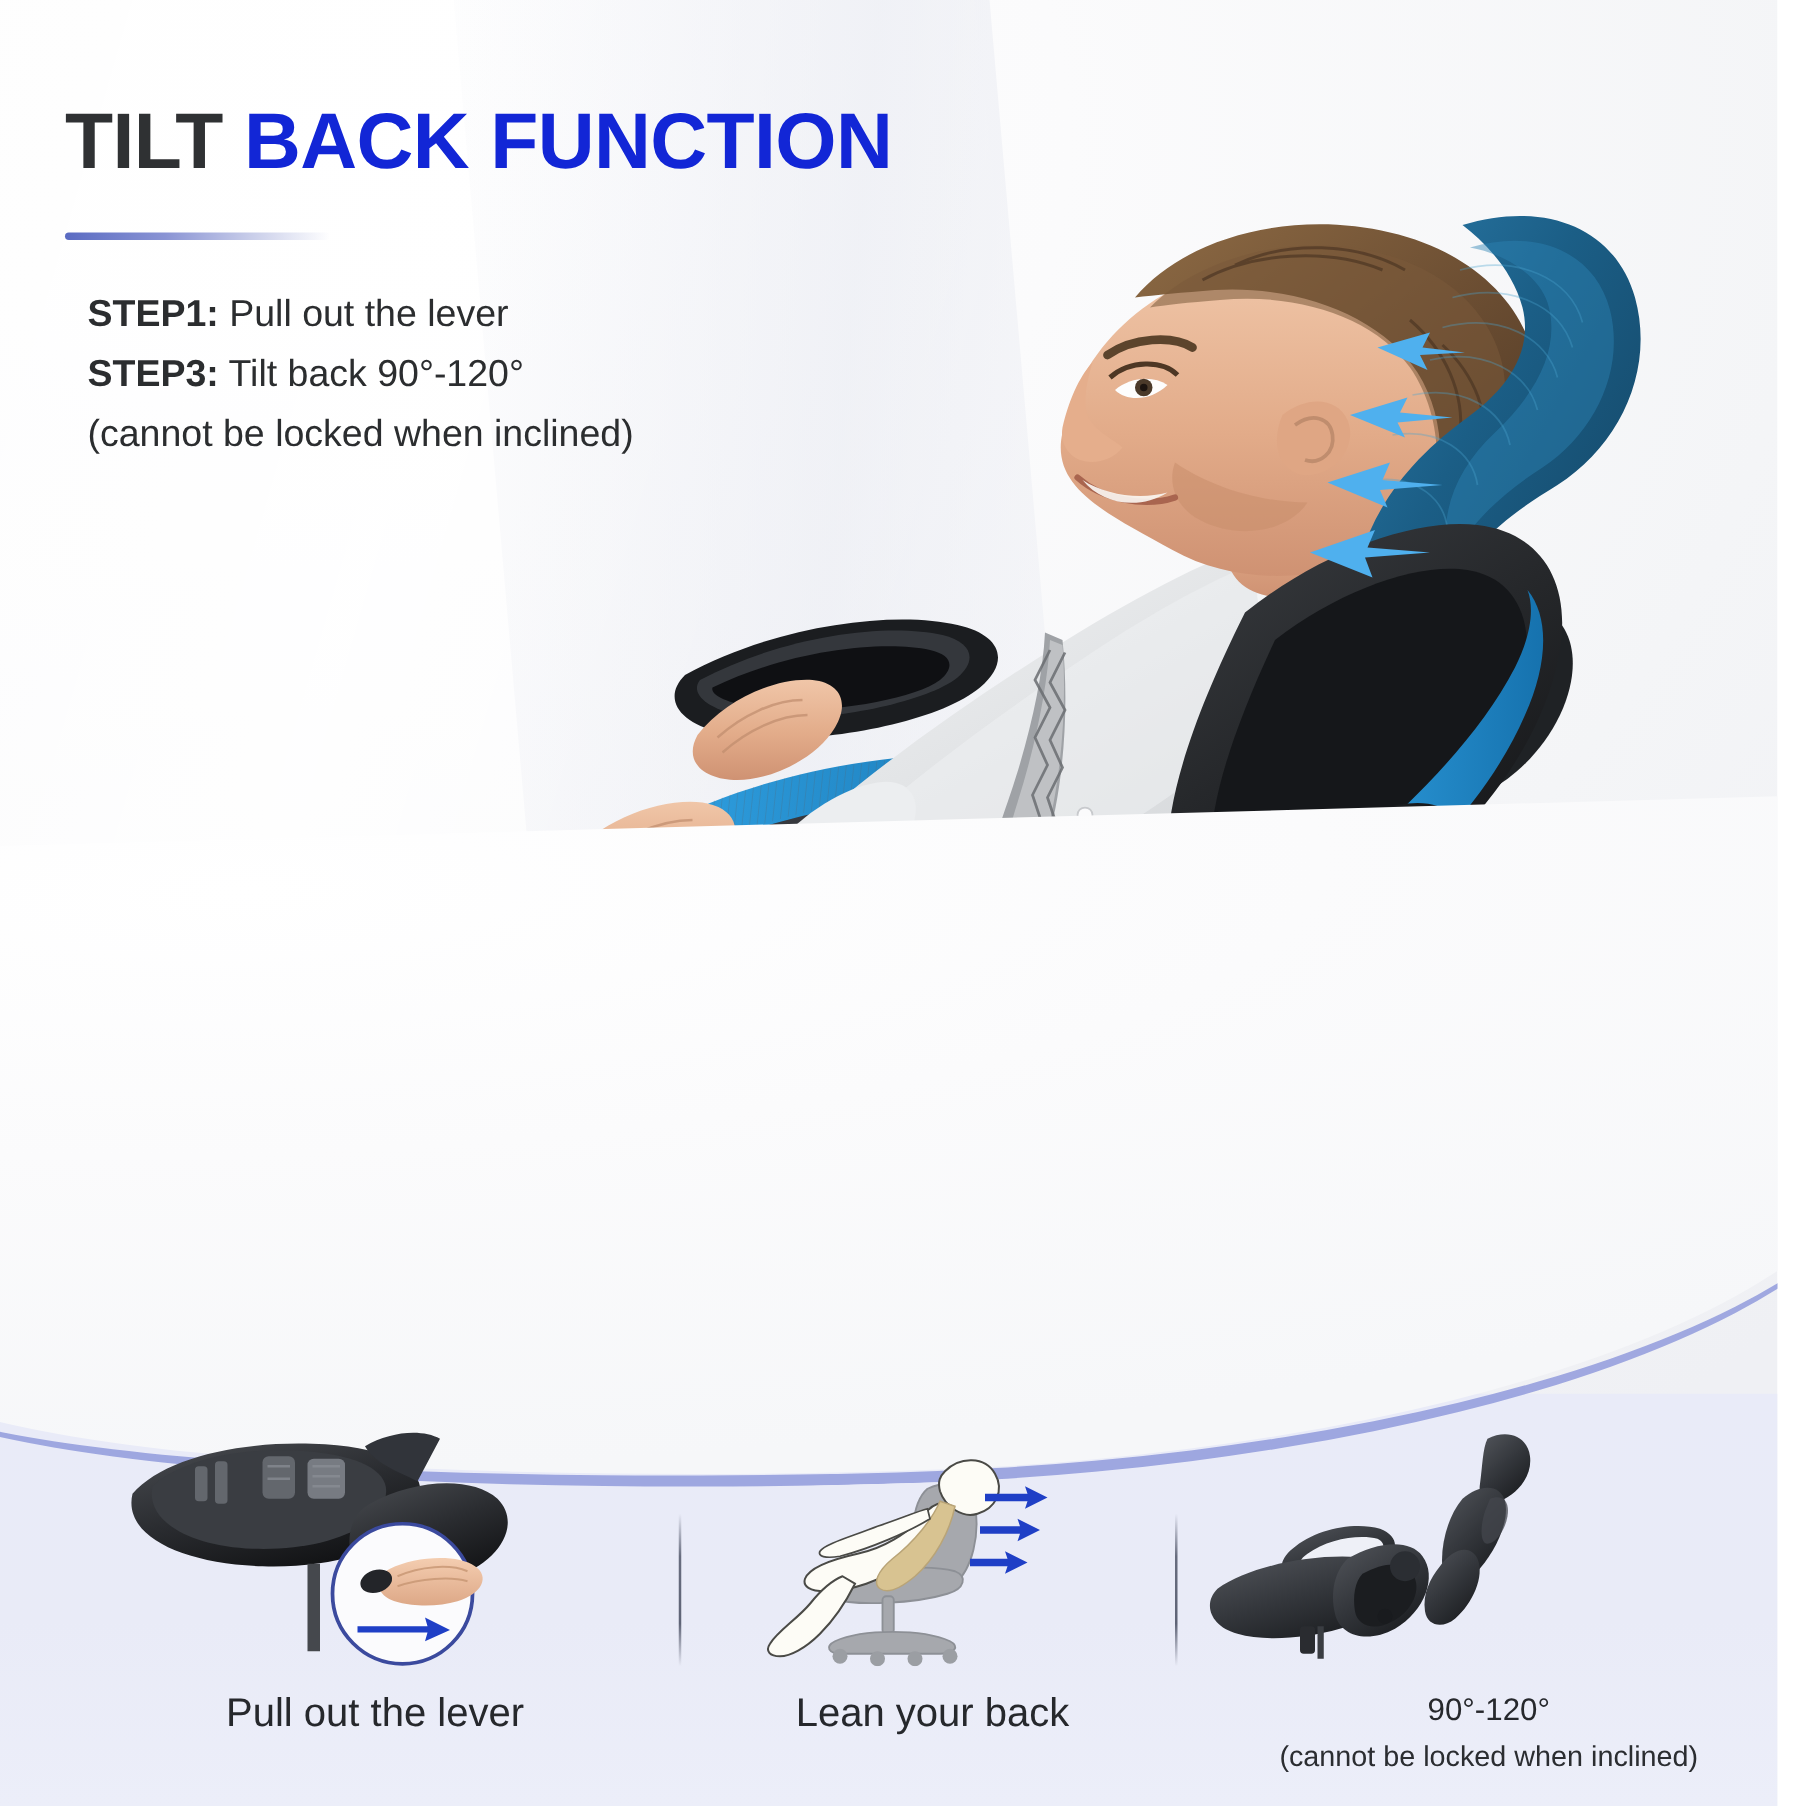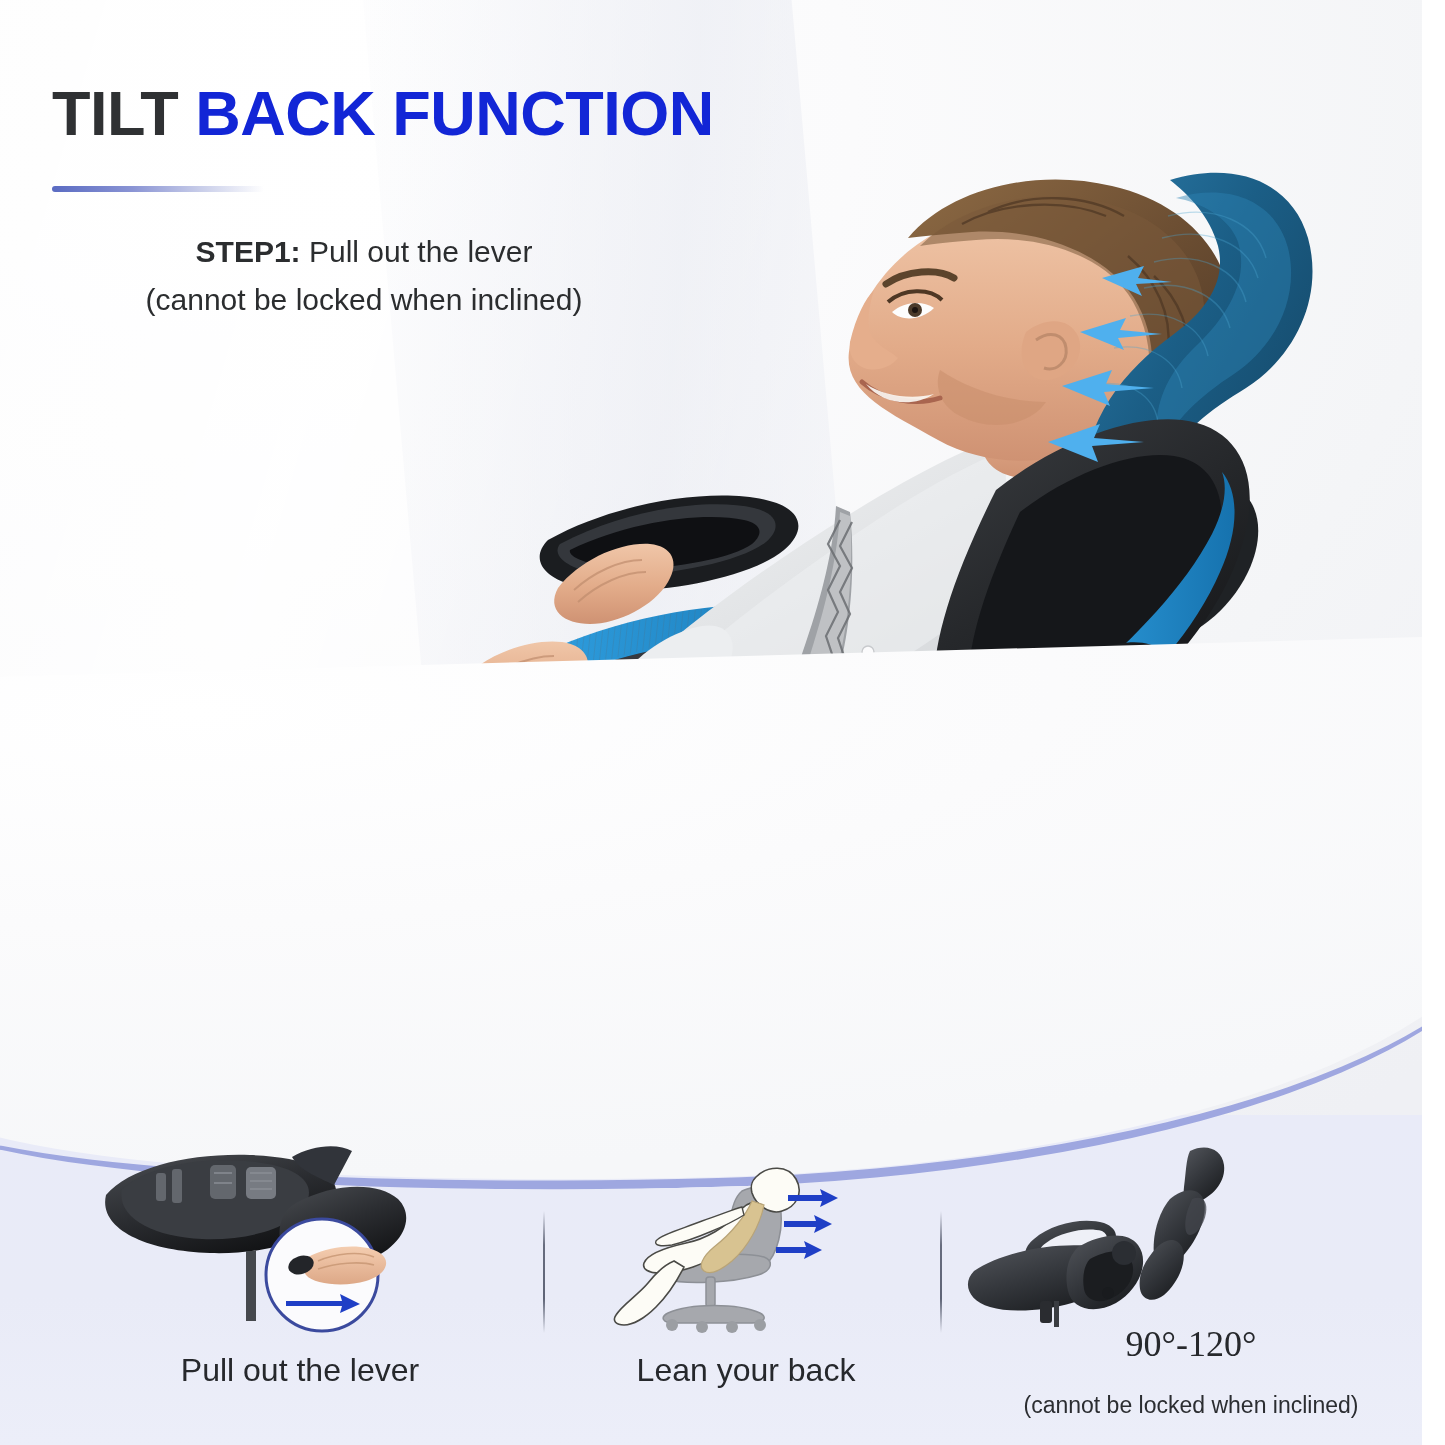--- a/index.html
+++ b/index.html
@@ -99,27 +99,26 @@
     left: 52px;
     top: 186px;
     width: 212px;
     height: 6px;
     border-radius: 3px;
     background: linear-gradient(90deg, #5a6bc2 0%, #8a94d4 38%, #c8cde9 70%, rgba(236,238,248,0) 100%);
   }
 
   .steps {
     position: absolute;
-    left: 54px;
+    left: 70px;
     top: 228px;
     width: 620px;
     color: #2b2d2f;
     font-size: 30px;
     line-height: 48px;
-    text-align: center;
   }
   .steps .row { white-space: nowrap; }
   .steps .lbl { font-weight: 700; }
   .steps .note { white-space: nowrap; }
 
   
   .tilt-tension {
     position: absolute;
     left: 466px;
     top: 1092px;
@@ -164,21 +163,21 @@
     height: 190px;
   }
   .cap {
     position: absolute;
     left: 0; right: 0;
     bottom: 56px;
     font-size: 32px;
     color: #26282c;
     white-space: nowrap;
   }
-  .cap.big { font-size: 36px; bottom: 80px; font-family: Liberation Serif, serif; }
+  .cap.big { font-size: 25px; bottom: 62px; }
   .subcap {
     position: absolute;
     left: 0; right: 0;
     bottom: 26px;
     font-size: 23px;
     color: #2b2d31;
     white-space: nowrap;
   }
 
   .t1 { left: 60px;  width: 480px; }
@@ -479,20 +478,23 @@
   <div class="title">
     <span class="t-dark">TILT </span><span class="t-blue">BACK FUNCTION</span>
   </div>
 
   <div class="divider"></div>
 
   <div class="steps">
     <div class="row">
       <span class="lbl">STEP1:</span><span> Pull out the lever</span>
     </div>
+    <div class="row">
+      <span class="lbl">STEP3:</span><span> Tilt back 90°-120°</span>
+    </div>
     <div class="note">(cannot be locked when inclined)</div>
   </div>
 
   <svg class="rotate-icon" viewBox="0 0 56 36">
     <path d="M8 24 C 6 12, 18 4, 30 6" stroke="#6fb6e8" stroke-width="4.5" fill="none" stroke-linecap="round"></path>
     <path d="M12 12 L 5 26 L 19 25 Z" fill="#6fb6e8"></path>
     <path d="M48 12 C 50 24, 38 32, 26 30" stroke="#6fb6e8" stroke-width="4.5" fill="none" stroke-linecap="round"></path>
     <path d="M44 24 L 51 10 L 37 11 Z" fill="#6fb6e8"></path>
   </svg>
   <div class="tilt-tension">Tilt Tension</div>

